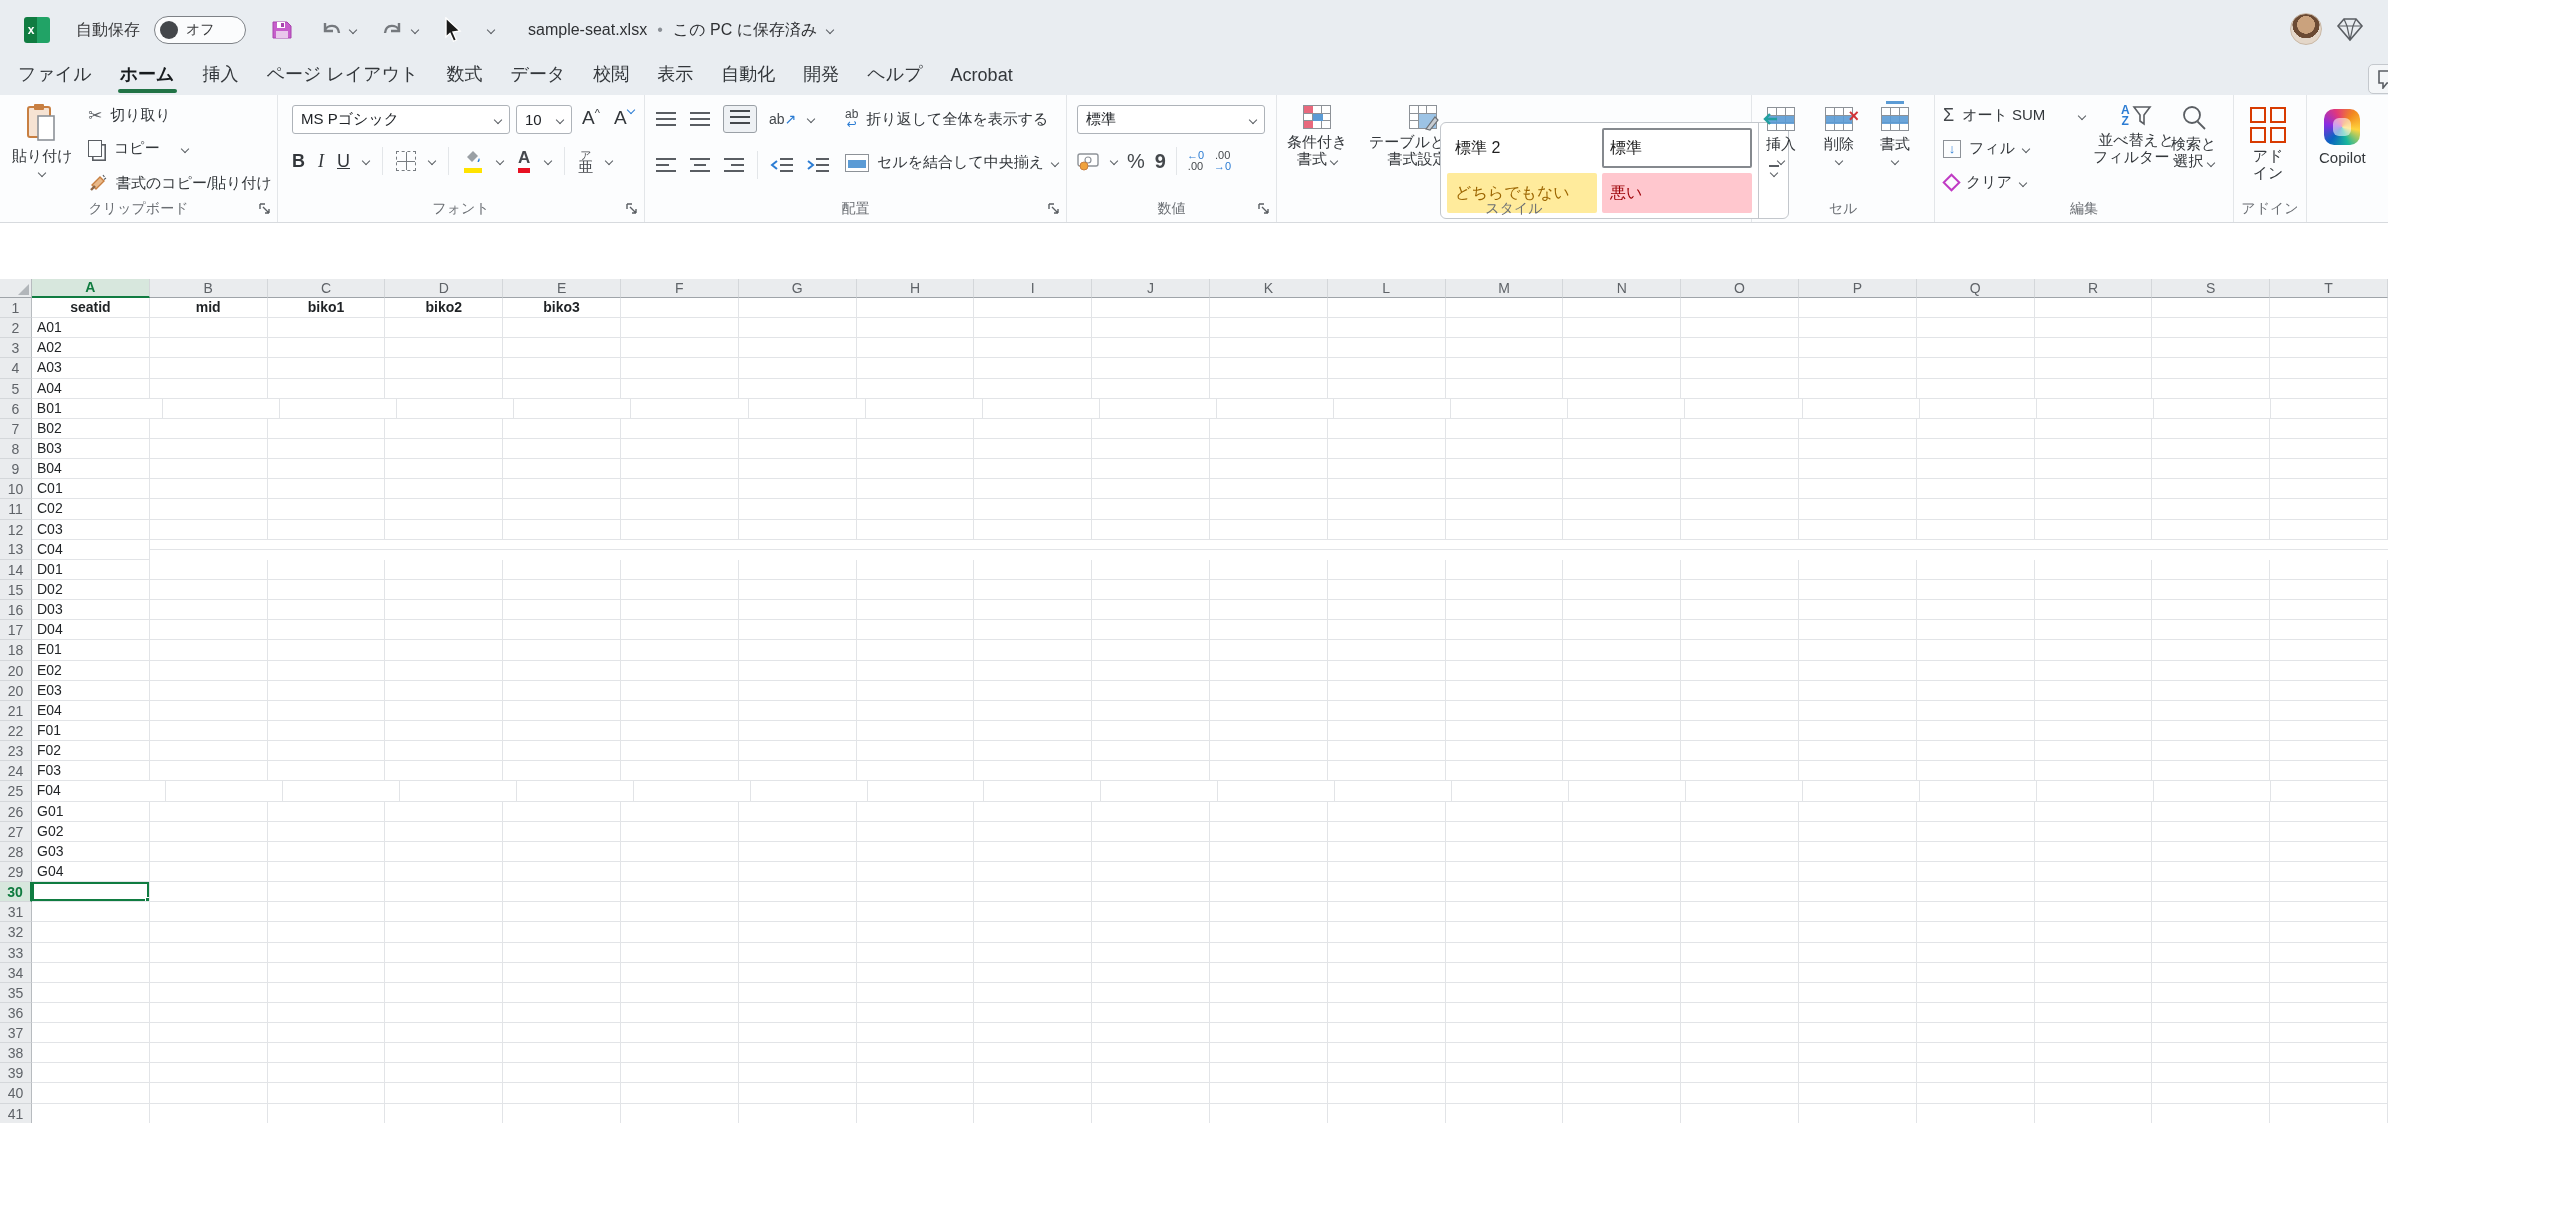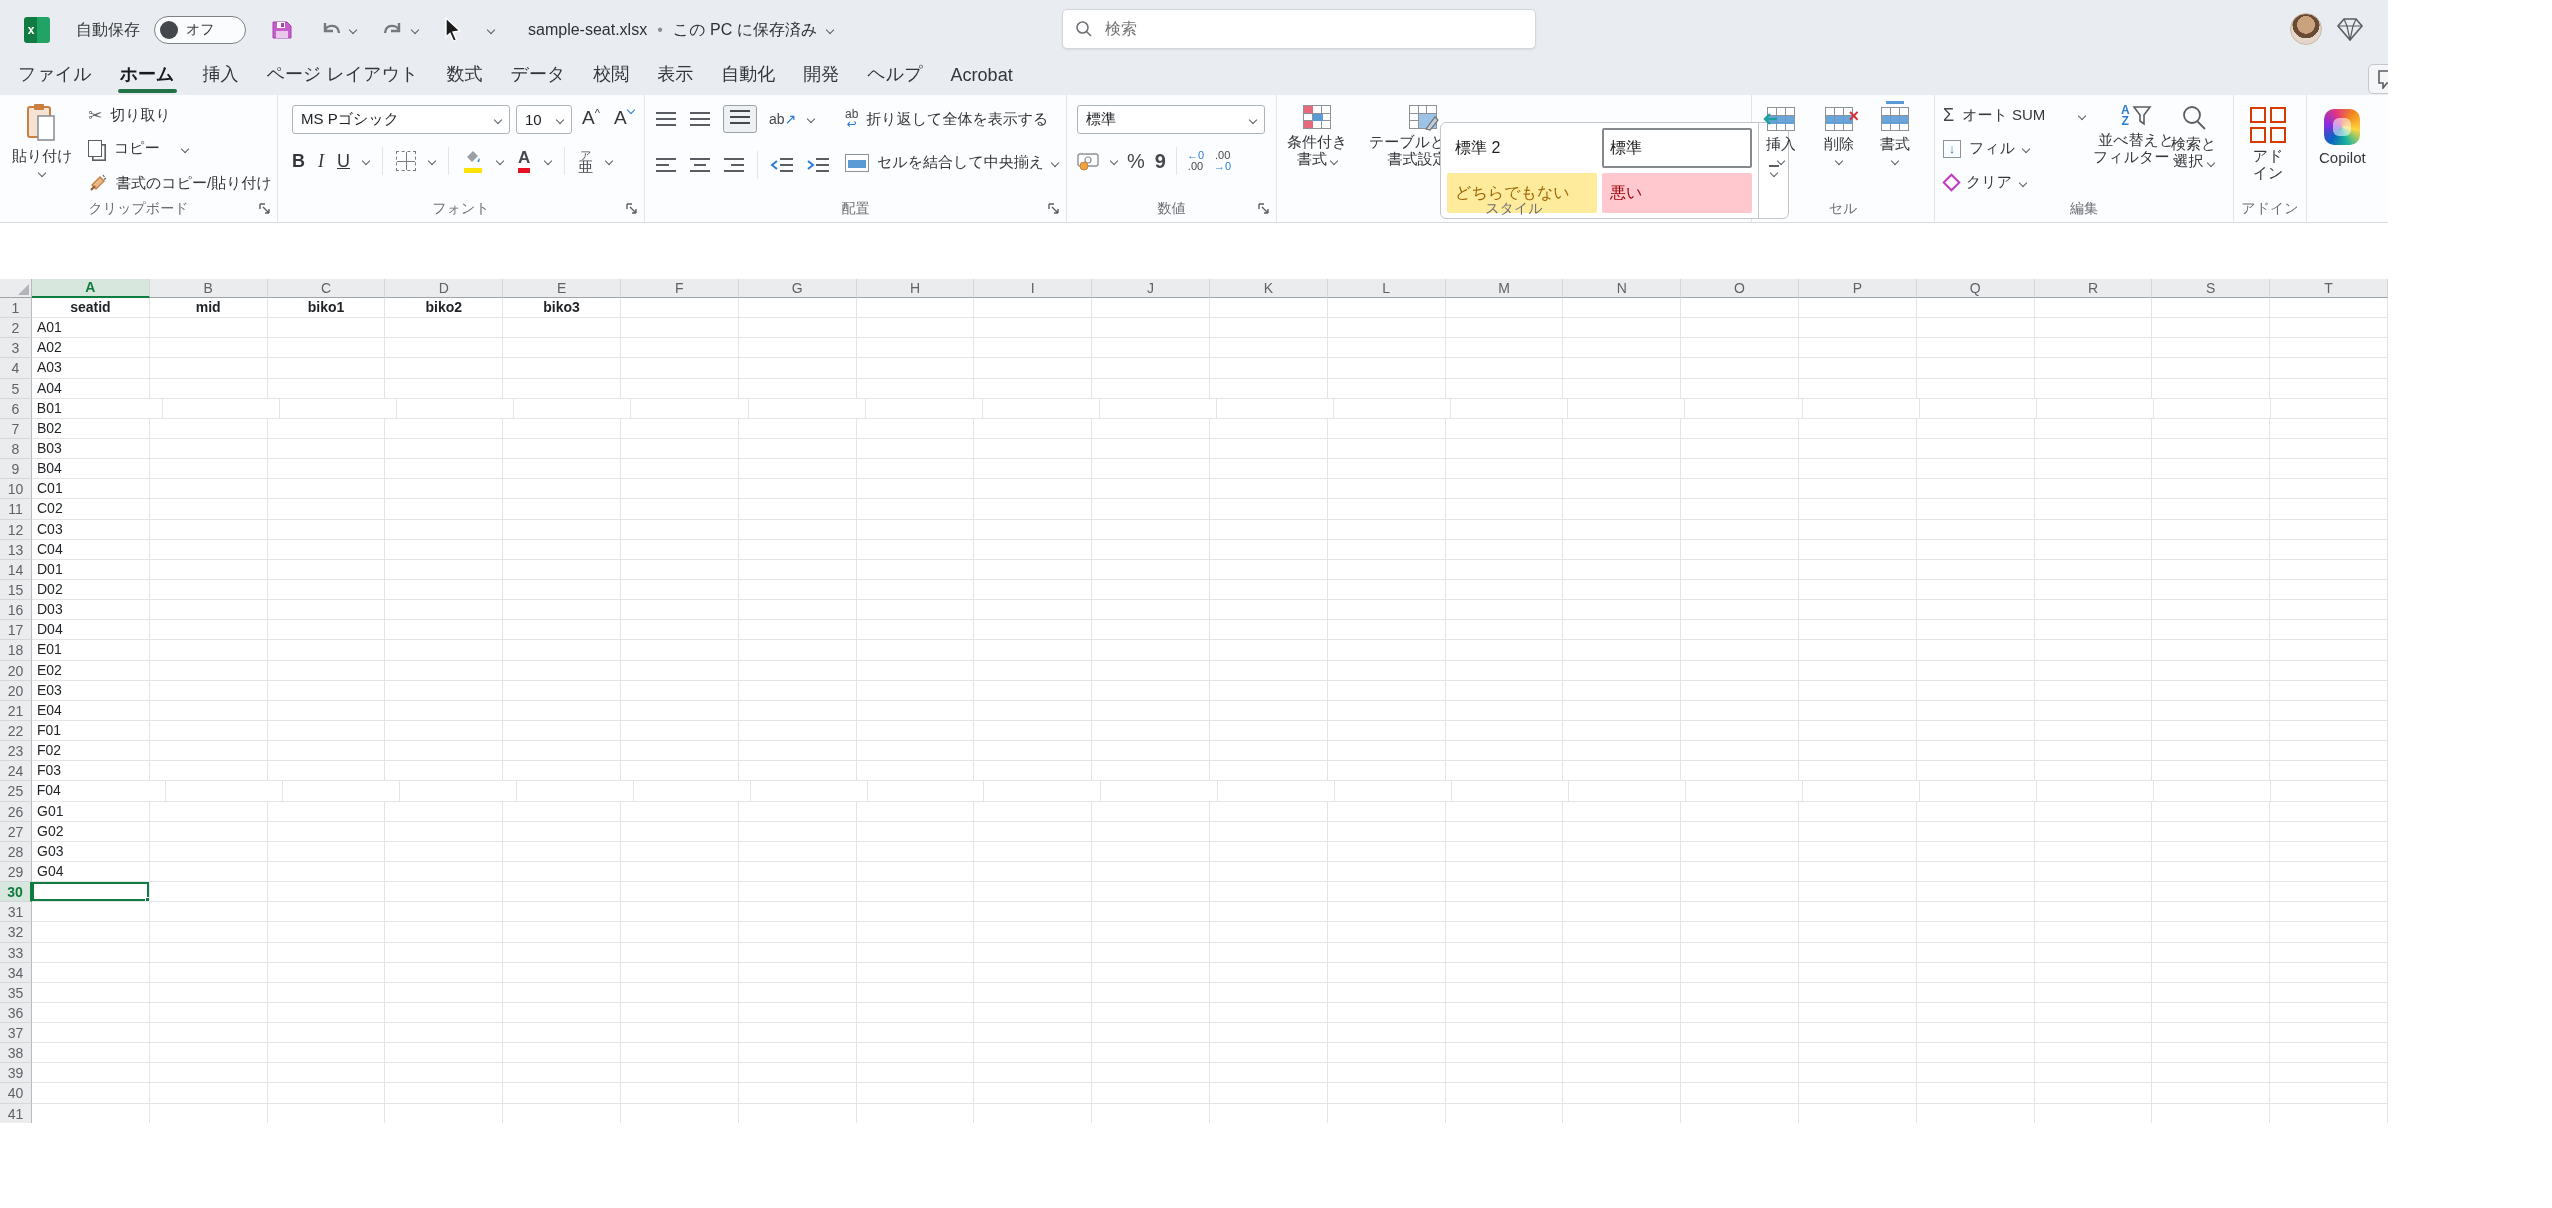--- a/index.html
+++ b/index.html
@@ -131,27 +131,20 @@
     </span>
     <span class="qat-btn">
         <span class="chev sm"></span>
       </span>
     <div class="fname">
       <span>sample-seat.xlsx</span>
       <span class="muted">•</span>
       <span>この PC に保存済み</span>
       <span class="chev sm"></span>
     </div>
-    <div class="searchbox">
-      <svg width="18" height="18" viewBox="0 0 18 18">
-        <circle cx="7.5" cy="7.5" r="5.5" fill="none" stroke="#6f7378" stroke-width="1.6"></circle>
-        <path d="M11.5 11.5 L16 16" stroke="#6f7378" stroke-width="1.6"></path>
-      </svg>
-      <input placeholder="検索" style="">
-    </div>
     <div class="avatar"></div>
     <span class="gem">
       <svg width="28" height="26" viewBox="0 0 28 26">
         <path d="M8 3 L20 3 L26 10 L14 24 L2 10 Z" fill="none" stroke="#5a5e63" stroke-width="1.6"></path>
         <path d="M2 10 L26 10 M8 3 L11 10 L14 24 M20 3 L17 10 L14 24" fill="none" stroke="#5a5e63" stroke-width="1.2"></path>
       </svg>
     </span>
   </div>
 
   <div class="tabrow" id="tabbar">
@@ -786,21 +779,21 @@
           <div class="gcell" style="width: 117.8px; line-height: 19.1463px;"></div>
           <div class="gcell" style="width: 117.8px; line-height: 19.1463px;"></div>
           <div class="gcell" style="width: 117.8px; line-height: 19.1463px;"></div>
           <div class="gcell" style="width: 117.8px; line-height: 19.1463px;"></div>
           <div class="gcell" style="width: 117.8px; line-height: 19.1463px;"></div>
           <div class="gcell" style="width: 117.8px; line-height: 19.1463px;"></div>
           <div class="gcell" style="width: 117.8px; line-height: 19.1463px;"></div>
           <div class="gcell" style="width: 117.8px; line-height: 19.1463px;"></div>
           <div class="gcell" style="width: 117.8px; line-height: 19.1463px;"></div>
         </div>
-        <div class="grow" style="height: 20.1463px;">
+        <div class="grow" style="height: 20.1463px; align-items: center;">
           <div class="rhdr" style="line-height: 20.1463px;">13</div>
           <div class="gcell" style="width: 117.8px; line-height: 19.1463px;">C04</div>
           <div class="gcell" style="width: 117.8px; line-height: 19.1463px;"></div>
           <div class="gcell" style="width: 117.8px; line-height: 19.1463px;"></div>
           <div class="gcell" style="width: 117.8px; line-height: 19.1463px;"></div>
           <div class="gcell" style="width: 117.8px; line-height: 19.1463px;"></div>
           <div class="gcell" style="width: 117.8px; line-height: 19.1463px;"></div>
           <div class="gcell" style="width: 117.8px; line-height: 19.1463px;"></div>
           <div class="gcell" style="width: 117.8px; line-height: 19.1463px;"></div>
           <div class="gcell" style="width: 117.8px; line-height: 19.1463px;"></div>

